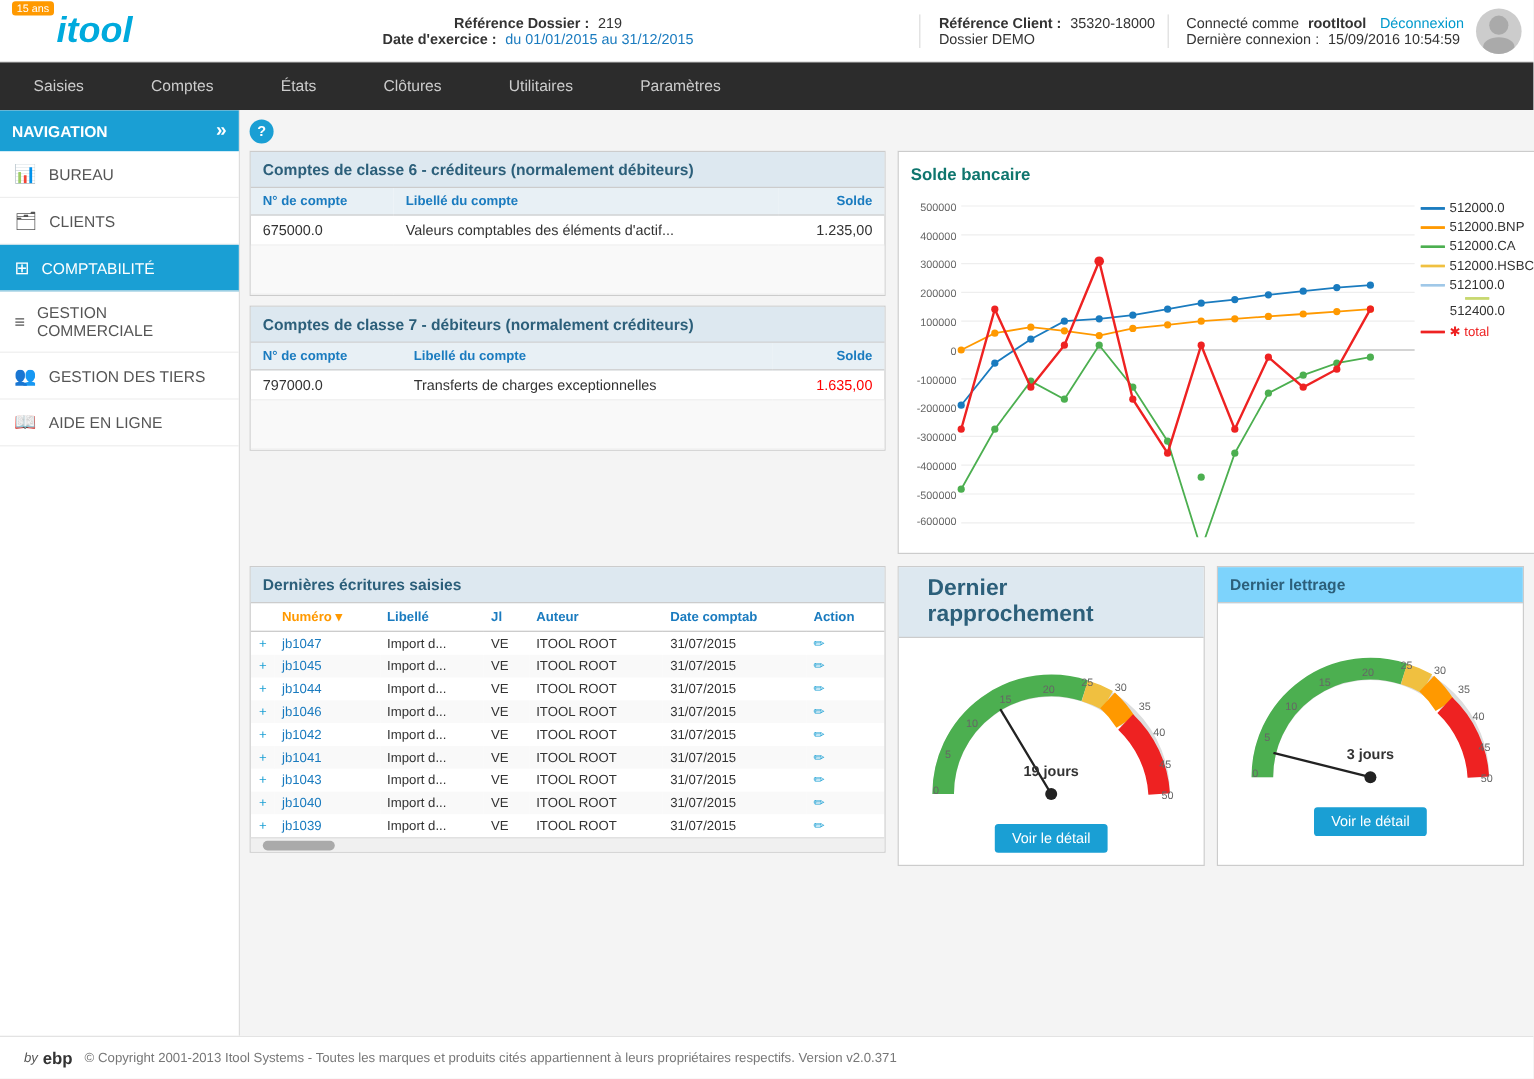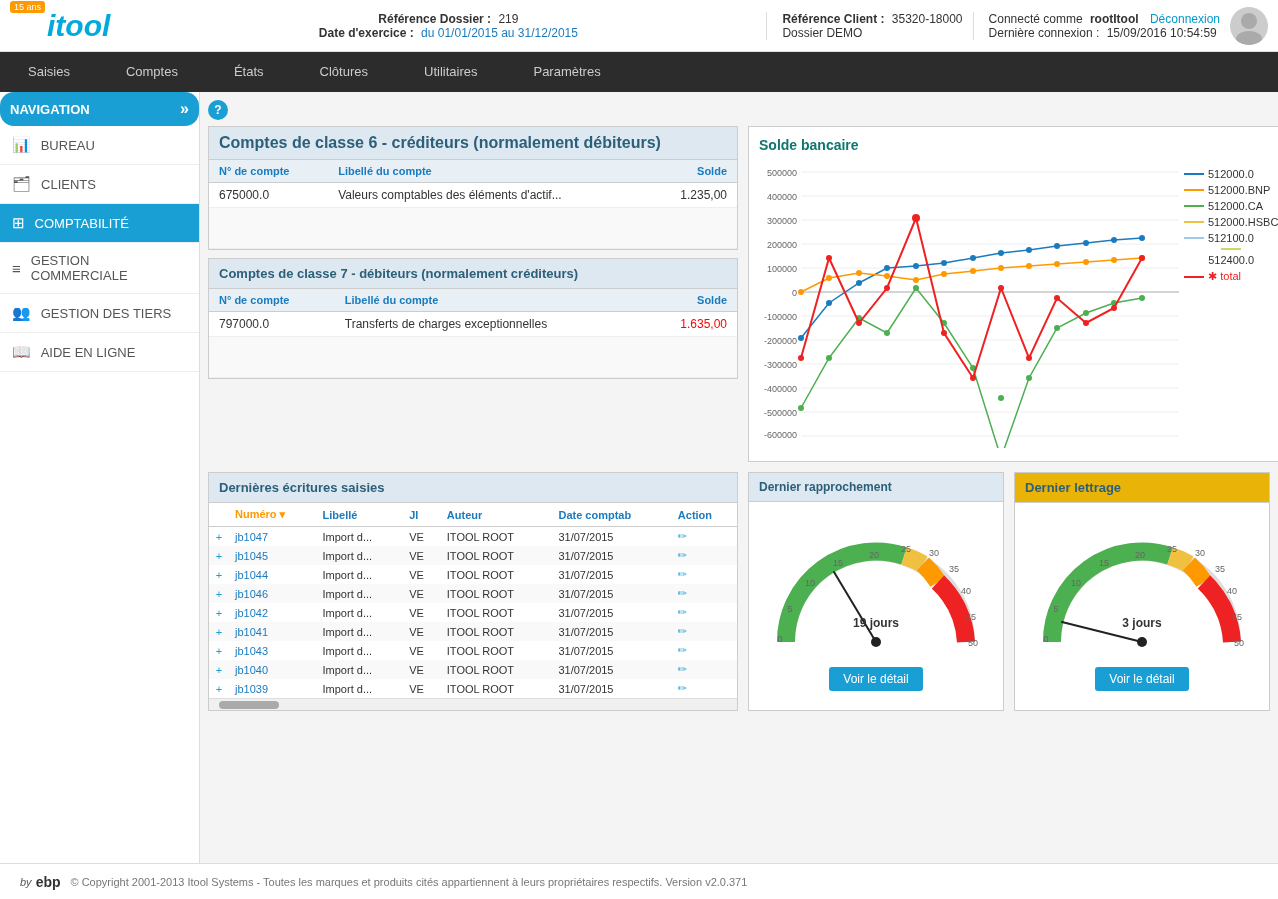--- a/index.html
+++ b/index.html
@@ -12,21 +12,21 @@
 
     
     #navbar { background: #2c2c2c; display: flex; align-items: center; height: 40px; }
     #navbar a { color: #ccc; text-decoration: none; padding: 0 28px; line-height: 40px; font-size: 13px; display: inline-block; }
 
     
     #main-layout { display: flex; height: calc(100vh - 52px - 40px - 36px); }
 
     
     #sidebar { width: 200px; background: #fff; border-right: 1px solid #ddd; flex-shrink: 0; }
-    #sidebar-header { background: #1a9fd4; color: #fff; font-size: 13px; font-weight: bold; padding: 8px 10px; display: flex; justify-content: space-between; align-items: center; border-radius: 14px; }
+    #sidebar-header { background: #1a9fd4; color: #fff; font-size: 13px; font-weight: bold; padding: 8px 10px; display: flex; justify-content: space-between; align-items: center; }
     .sidebar-item { display: flex; align-items: center; padding: 10px 12px; cursor: pointer; border-bottom: 1px solid #eee; font-size: 13px; color: #555; }
     .sidebar-item.active { background: #1a9fd4; color: #fff; }
     .sidebar-item .si-icon { margin-right: 10px; font-size: 15px; }
 
     
     #content { flex: 1; overflow-y: auto; padding: 10px; background: #f4f4f4; }
 
     
     .help-icon { background: #1a9fd4; color: #fff; border-radius: 50%; width: 20px; height: 20px; display: inline-flex; align-items: center; justify-content: center; font-size: 12px; font-weight: bold; margin-bottom: 8px; cursor: pointer; }
 
@@ -146,21 +146,21 @@
 
     
     <div class="help-icon" style="margin-bottom:6px;">?</div>
 
     
     <div class="two-col" style="display:flex;gap:10px;margin-bottom:10px;">
 
       <div class="col-left" style="flex:0 0 530px;">
 
         <div class="panel" style="margin-bottom:8px;background:#fff;border:1px solid #ccc;">
-          <div class="panel-header" style="background:#dde8f0;padding:7px 10px;font-size:16px;font-weight:bold;color:#2c5f7a;border-bottom:1px solid #ccc;">Comptes de classe 6 - créditeurs (normalement débiteurs)</div>
+          <div class="panel-header" style="background:#dde8f0;padding:7px 10px;font-size:13px;font-weight:bold;color:#2c5f7a;border-bottom:1px solid #ccc;">Comptes de classe 6 - créditeurs (normalement débiteurs)</div>
           <table class="panel-table" style="width:100%;border-collapse:collapse;">
             <thead>
               <tr>
                 <th style="background:#e8f0f5;padding:5px 10px;text-align:left;font-size:11px;color:#1a7bbf;border-bottom:1px solid #ccc;">N° de compte</th>
                 <th style="background:#e8f0f5;padding:5px 10px;text-align:left;font-size:11px;color:#1a7bbf;border-bottom:1px solid #ccc;">Libellé du compte</th>
                 <th style="background:#e8f0f5;padding:5px 10px;text-align:right;font-size:11px;color:#1a7bbf;border-bottom:1px solid #ccc;">Solde</th>
               </tr>
             </thead>
             <tbody>
               <tr>
@@ -448,21 +448,21 @@
           </div>
           <div style="height:12px;background:#f0f0f0;border-top:1px solid #ddd;position:relative;">
             <div style="position:absolute;left:10px;top:2px;width:60px;height:8px;background:#aaa;border-radius:4px;"></div>
           </div>
         </div>
       </div>
 
       <div style="flex:1;display:flex;gap:10px;">
 
         <div style="flex:1;background:#fff;border:1px solid #ccc;display:flex;flex-direction:column;">
-          <div style="background:#dde8f0;padding:7px 10px;font-size:12px;font-weight:bold;color:#2c5f7a;border-bottom:1px solid #ccc;">Dernier rapprochement</div>
+          <div style="background:#dde8f0;padding:7px 24px;font-size:19px;font-weight:bold;color:#2c5f7a;border-bottom:1px solid #ccc;">Dernier rapprochement</div>
           <div style="flex:1;display:flex;flex-direction:column;align-items:center;justify-content:center;padding:10px;">
             <svg width="220" height="140" viewBox="0 0 220 140">
 
               <path d="M 20 120 A 90 90 0 0 1 200 120" fill="none" stroke="#ddd" stroke-width="18" stroke-linecap="butt"></path>
 
               <path d="M 20 120 A 90 90 0 0 1 138 34" fill="none" stroke="#4caf50" stroke-width="18" stroke-linecap="butt"></path>
 
               <path d="M 138 34 A 90 90 0 0 1 157 42" fill="none" stroke="#f0c040" stroke-width="18" stroke-linecap="butt"></path>
 
               <path d="M 157 42 A 90 90 0 0 1 172 60" fill="none" stroke="#f90" stroke-width="18" stroke-linecap="butt"></path>
@@ -484,21 +484,21 @@
               <line x1="110" y1="120" x2="68" y2="50" stroke="#222" stroke-width="2" stroke-linecap="round"></line>
               <circle cx="110" cy="120" r="5" fill="#222"></circle>
 
               <text x="110" y="105" font-size="12" fill="#333" text-anchor="middle" font-weight="bold">19 jours</text>
             </svg>
             <button style="background:#1a9fd4;color:#fff;border:none;padding:5px 14px;font-size:12px;cursor:pointer;border-radius:3px;margin-top:5px;">Voir le détail</button>
           </div>
         </div>
 
         <div style="flex:1;background:#fff;border:1px solid #ccc;display:flex;flex-direction:column;">
-          <div style="background:#eab308;padding:7px 10px;font-size:13px;font-weight:bold;color:#2c5f7a;border-bottom:1px solid #ccc;">Dernier lettrage</div>
+          <div style="background:#7dd3fc;padding:7px 10px;font-size:13px;font-weight:bold;color:#2c5f7a;border-bottom:1px solid #ccc;">Dernier lettrage</div>
           <div style="flex:1;display:flex;flex-direction:column;align-items:center;justify-content:center;padding:10px;">
             <svg width="220" height="140" viewBox="0 0 220 140">
 
               <path d="M 20 120 A 90 90 0 0 1 200 120" fill="none" stroke="#ddd" stroke-width="18" stroke-linecap="butt"></path>
 
               <path d="M 20 120 A 90 90 0 0 1 138 34" fill="none" stroke="#4caf50" stroke-width="18" stroke-linecap="butt"></path>
 
               <path d="M 138 34 A 90 90 0 0 1 157 42" fill="none" stroke="#f0c040" stroke-width="18" stroke-linecap="butt"></path>
 
               <path d="M 157 42 A 90 90 0 0 1 172 60" fill="none" stroke="#f90" stroke-width="18" stroke-linecap="butt"></path>

